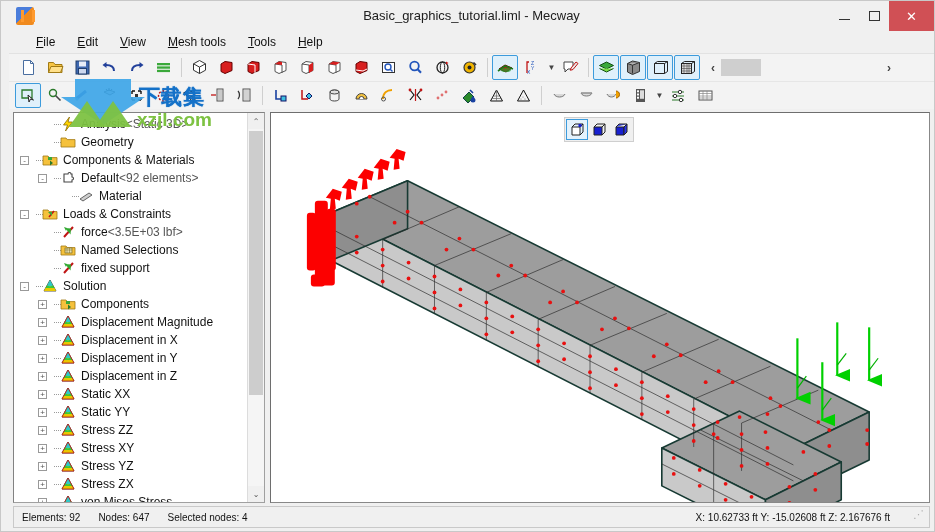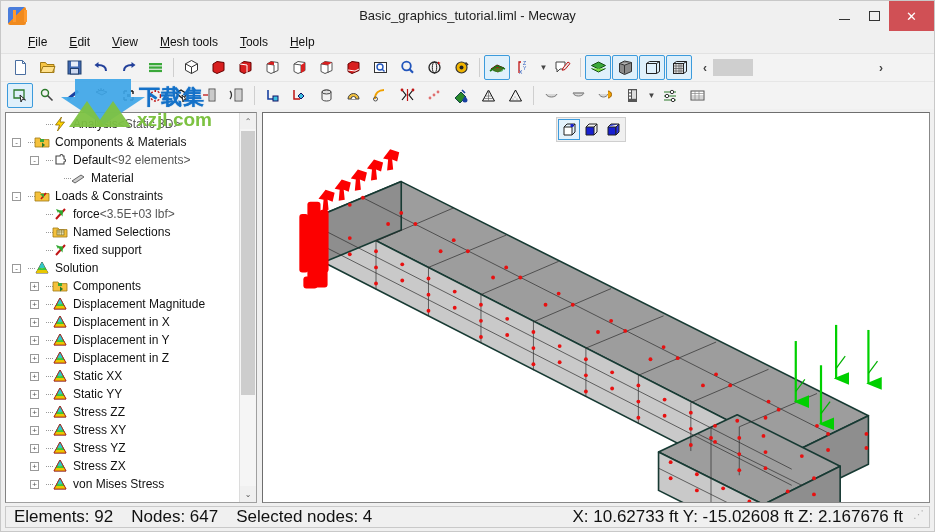--- a/index.html
+++ b/index.html
@@ -8,21 +8,21 @@
     font-family:"Liberation Sans",sans-serif;
     font-size:12px;
     background:#f0f0f0;
     -webkit-font-smoothing:none;
   }
   .app{
     position:relative;width:935px;height:532px;
     background:#f0f0f0;
     border:1px solid #c8c8c8;
     box-sizing:border-box;
-    display:flex;flex-direction:column;
+    display:flex;flex-direction:column;padding-left:8px;
   }
 
   
   .titlebar{
     height:30px;min-height:30px;position:relative;
     background:#f0f0f0;
     display:flex;align-items:center;
   }
   .app-icon{
     width:18px;height:18px;margin-left:7px;position:relative;
@@ -128,26 +128,26 @@
     background:#f0f0f0;border:1px solid #cfcfcf;padding:1px;
   }
   .vp-btn{width:20px;height:19px;display:flex;align-items:center;justify-content:center;border:1px solid transparent;}
   .vp-btn.sel{border:1px solid #3c9bdc;background:#e4f2fc;}
   .vp-canvas{position:absolute;inset:0;}
 
   
   .statusbar{
     height:22px;min-height:22px;display:flex;align-items:center;
     background:#f0f0f0;border-top:1px solid #dcdcdc;
-    font-size:17px;color:#111;padding:0 2px 0 8px;
+    font-size:10px;color:#111;padding:0 2px 0 8px;
     margin:3px 4px 3px 4px;
     border:1px solid #c9c9c9;box-sizing:border-box;
   }
   .status-left{display:flex;gap:18px;}
-  .status-right{margin-left:auto;display:flex;align-items:center;gap:6px;padding-right:4px;text-align:right;}
+  .status-right{margin-left:auto;display:flex;align-items:center;gap:19px;padding-right:4px;text-align:right;}
   .grip{width:10px;height:10px;margin-left:4px;position:relative;opacity:.55;}
   .grip::before{content:"⋰";font-size:11px;color:#777;position:absolute;top:-4px;left:0;}
 
   
   .watermark{
     position:absolute;left:60px;top:78px;width:205px;height:62px;
     pointer-events:none;z-index:60;text-align:right;
   }
   .wm-text{
     position:absolute;left:78px;top:4px;font-size:21px;font-weight:bold;color:#1471c8;
@@ -543,20 +543,29 @@
       <div class="tree-scroll" id="treeScroll">
           <div class="trow">
             <div style="width: 24px; flex: 0 0 auto;"></div>
             <div class="exp-hole"></div>
             <div class="dots"></div>
             <span class="ticon"><svg width="16" height="16" viewBox="0 0 16 16">
                 <path d="M9.5 1L3.5 9h4l-2 6 7-9h-4.5z" fill="#ffd400" stroke="#8a6a00" stroke-width=".8"></path>
               </svg></span>
             <span class="tlabel">Analysis </span>
             <span class="tsub">&lt;Static 3D&gt;</span>
+          </div>
+          <div class="trow">
+            <div style="width: 24px; flex: 0 0 auto;"></div>
+            <div class="exp-hole"></div>
+            <div class="dots"></div>
+            <span class="ticon"><svg width="16" height="16" viewBox="0 0 16 16">
+                <path d="M1 4h5l1.3 1.6H15V13H1z" fill="#f5c13c" stroke="#a07a15" stroke-width=".8"></path>
+              </svg></span>
+            <span class="tlabel">Geometry</span>
           </div>
           <div class="trow">
             <div style="width: 6px; flex: 0 0 auto;"></div>
             <div class="expander">-</div>
             <div class="dots"></div>
             <span class="ticon"><svg width="16" height="16" viewBox="0 0 16 16">
                 <path d="M1 4h5l1.3 1.6H15V13H1z" fill="#f5c13c" stroke="#a07a15" stroke-width=".8"></path>
                 <path d="M6 5h4v3H6z" fill="#3aa83a"></path>
                 <path d="M8 8.5l3 2.5-3 2.5z" fill="#2b7a2b"></path>
               </svg></span>

